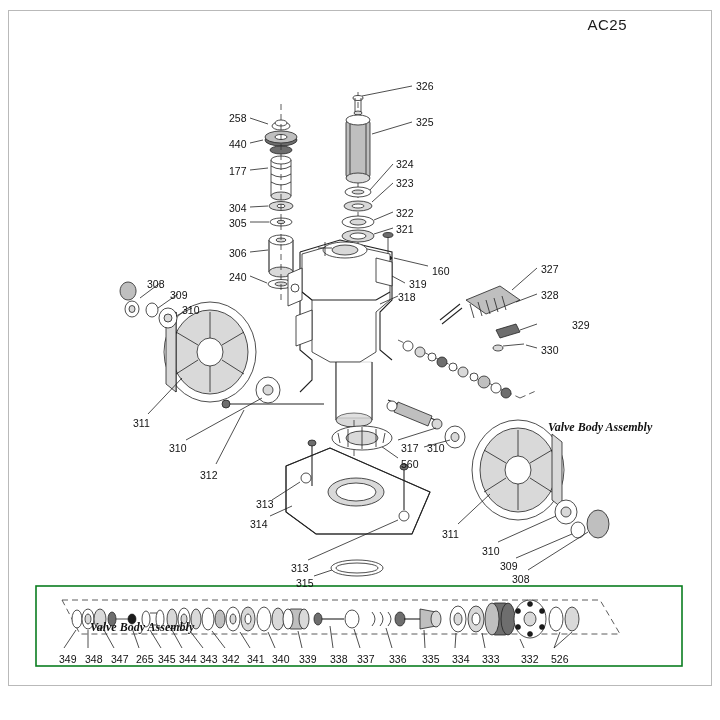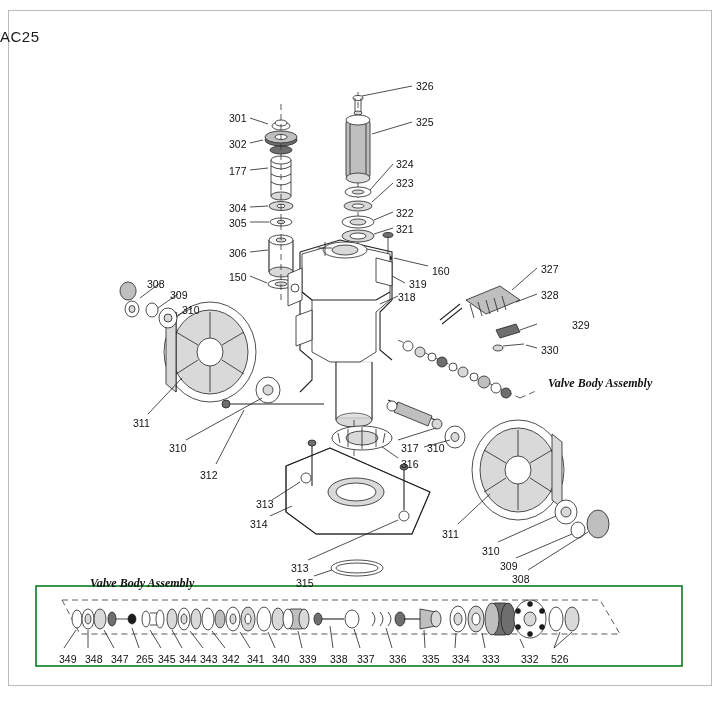--- a/index.html
+++ b/index.html
@@ -11,24 +11,24 @@
     position: relative;
     width: 720px;
     height: 720px;
     background: #ffffff;
     font-family: "Liberation Sans", sans-serif;
     color: #000000;
     overflow: hidden;
   }
   #title {
     position: absolute;
-    top: 28px;
+    top: 16px;
     left: 0;
     width: 627px;
-    text-align: left;
+    text-align: right;
     font-size: 15px;
     letter-spacing: 0.5px;
     color: #1a1a1a;
   }
   .frame {
     position: absolute;
     left: 8px;
     top: 10px;
     width: 704px;
     height: 676px;
@@ -47,20 +47,21 @@
     font-size: 10.5px;
     color: #111;
     white-space: nowrap;
     line-height: 11px;
   }
   .lbl.big {
     font-size: 12px;
     font-weight: bold;
     font-style: italic;
     font-family: "Liberation Serif", serif;
+    margin-top: 44px;
   }
   .callout-line {
     stroke: #222;
     stroke-width: 0.8;
     fill: none;
   }
   .thin { stroke:#222; stroke-width:0.8; fill:none; }
   .med  { stroke:#222; stroke-width:1.1; fill:none; }
   .fillgray { fill:#d9d9d9; stroke:#222; stroke-width:0.8; }
   .fillmid { fill:#bfbfbf; stroke:#222; stroke-width:0.8; }
@@ -391,27 +392,27 @@
       <path class="callout-line" d="M392 648 L386 628"></path>
       <path class="callout-line" d="M425 648 L424 630"></path>
       <path class="callout-line" d="M455 648 L456 633"></path>
       <path class="callout-line" d="M485 648 L482 633"></path>
       <path class="callout-line" d="M524 648 L520 639"></path>
       <path class="callout-line" d="M554 648 L560 632"></path>
       <path class="callout-line" d="M554 648 L572 632"></path>
     </g>
   </svg>
 
-  <div class="lbl" style="left:229px;top:113px">301</div>
-  <div class="lbl" style="left:229px;top:139px">302</div>
+  <div class="lbl" style="left:229px;top:113px">258</div>
+  <div class="lbl" style="left:229px;top:139px">440</div>
   <div class="lbl" style="left:229px;top:166px">177</div>
   <div class="lbl" style="left:229px;top:203px">304</div>
   <div class="lbl" style="left:229px;top:218px">305</div>
   <div class="lbl" style="left:229px;top:248px">306</div>
-  <div class="lbl" style="left:229px;top:272px">150</div>
+  <div class="lbl" style="left:229px;top:272px">240</div>
 
   <div class="lbl" style="left:416px;top:81px">326</div>
   <div class="lbl" style="left:416px;top:117px">325</div>
   <div class="lbl" style="left:396px;top:159px">324</div>
   <div class="lbl" style="left:396px;top:178px">323</div>
   <div class="lbl" style="left:396px;top:208px">322</div>
   <div class="lbl" style="left:396px;top:224px">321</div>
   <div class="lbl" style="left:432px;top:266px">160</div>
   <div class="lbl" style="left:409px;top:279px">319</div>
   <div class="lbl" style="left:398px;top:292px">318</div>
@@ -425,21 +426,21 @@
   <div class="lbl" style="left:170px;top:290px">309</div>
   <div class="lbl" style="left:182px;top:305px">310</div>
   <div class="lbl" style="left:133px;top:418px">311</div>
   <div class="lbl" style="left:169px;top:443px">310</div>
 
   <div class="lbl" style="left:200px;top:470px">312</div>
   <div class="lbl" style="left:256px;top:499px">313</div>
   <div class="lbl" style="left:250px;top:519px">314</div>
   <div class="lbl" style="left:291px;top:563px">313</div>
   <div class="lbl" style="left:296px;top:578px">315</div>
-  <div class="lbl" style="left:401px;top:459px">316</div>
+  <div class="lbl" style="left:401px;top:459px">560</div>
   <div class="lbl" style="left:401px;top:443px">317</div>
   <div class="lbl" style="left:427px;top:443px">310</div>
 
   <div class="lbl" style="left:442px;top:529px">311</div>
   <div class="lbl" style="left:482px;top:546px">310</div>
   <div class="lbl" style="left:500px;top:561px">309</div>
   <div class="lbl" style="left:512px;top:574px">308</div>
 
   <div class="lbl big" style="left:548px;top:378px">Valve Body Assembly</div>
   <div class="lbl big" style="left:90px;top:578px">Valve Body Assembly</div>

